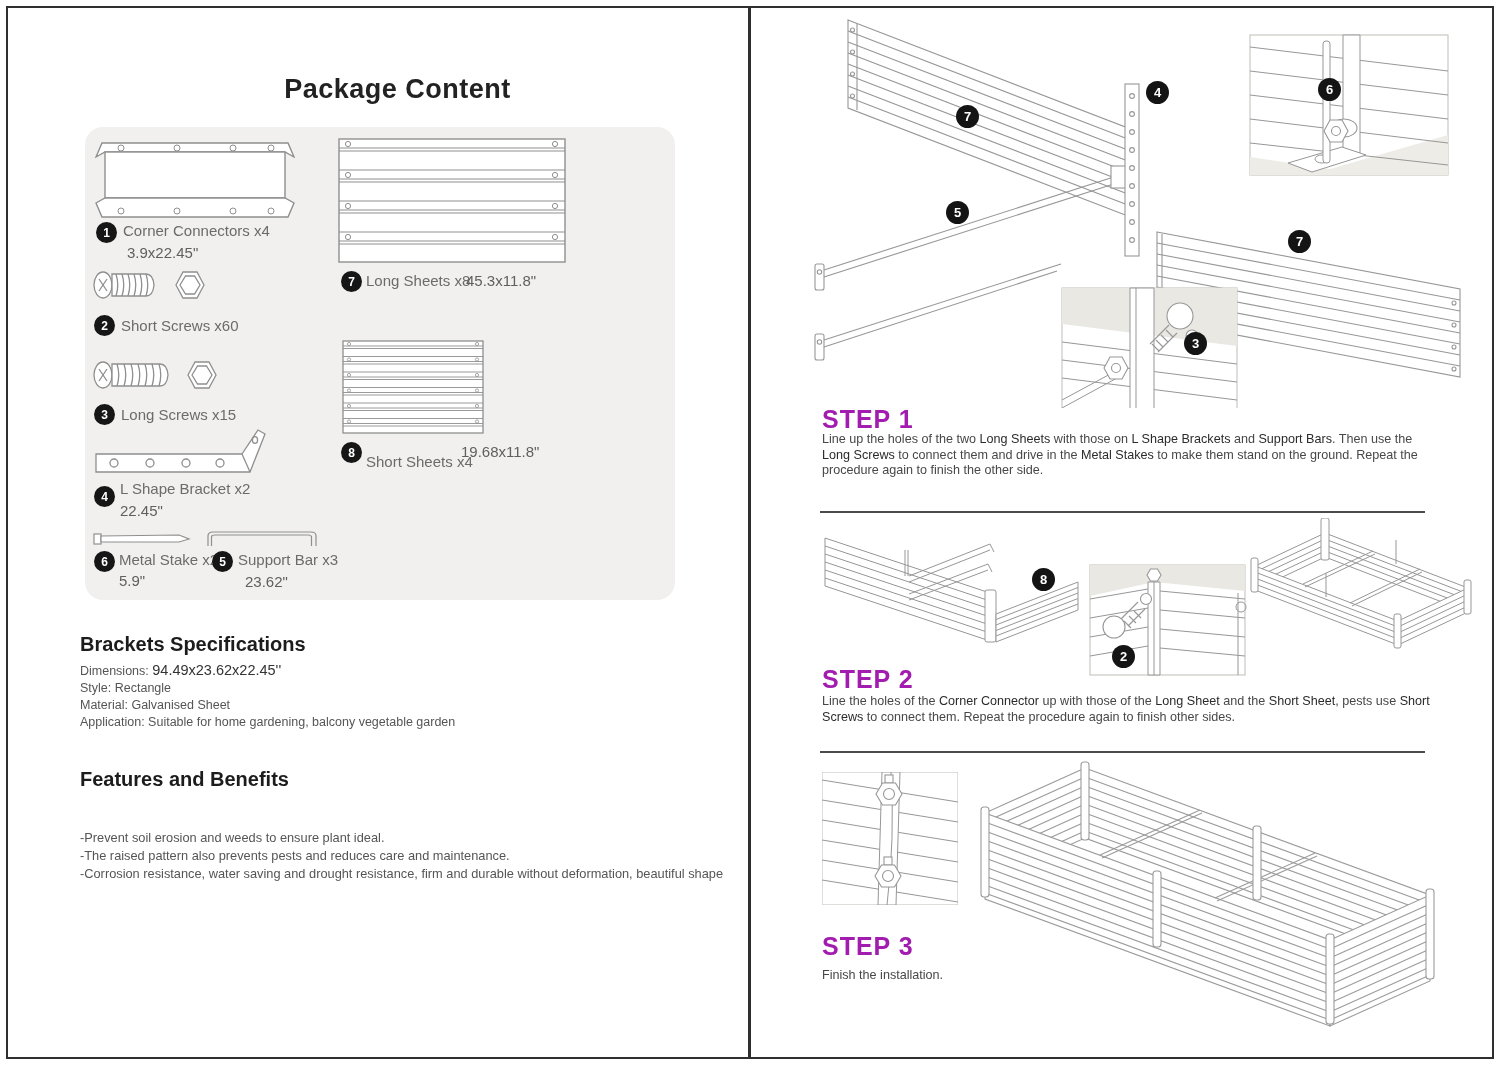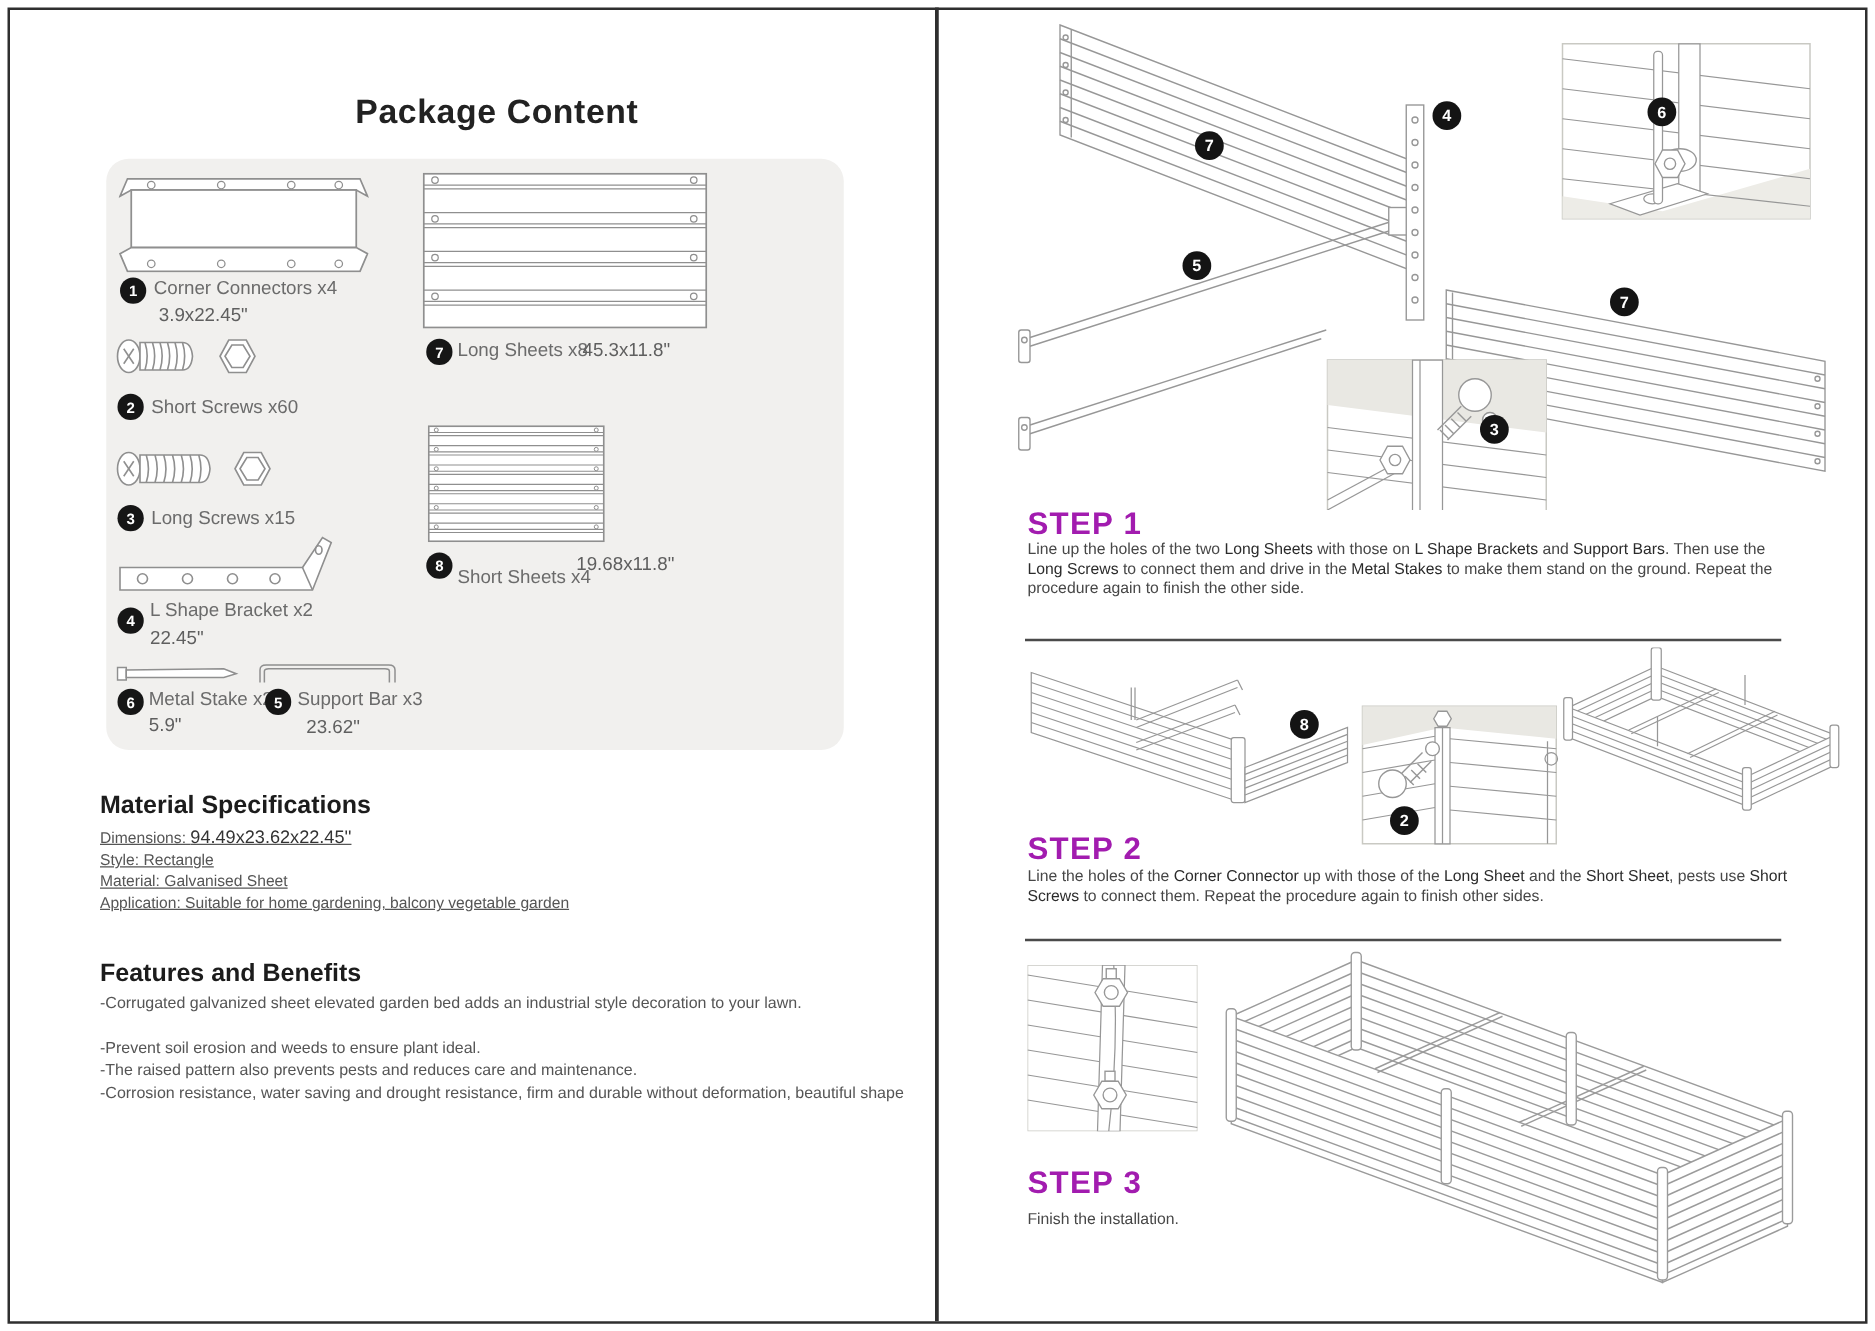--- a/index.html
+++ b/index.html
@@ -10,21 +10,21 @@
   #divider{left:748px;top:6px;width:3px;height:1051px;background:#2f2f2f;}
   
   #pkg-title{left:90px;top:74px;width:615px;text-align:center;font-size:27px;font-weight:600;
              color:#222;letter-spacing:.5px;}
   #parts-panel{left:85px;top:127px;width:590px;height:473px;background:#f1f0ee;border-radius:18px;}
   .pnum{width:21px;height:21px;border-radius:50%;background:#161616;color:#fff;font-size:12px;
         font-weight:bold;display:flex;align-items:center;justify-content:center;}
   .plabel{font-size:15px;color:#6b6b6b;white-space:nowrap;}
   .pdim{font-size:15px;color:#5f5f5f;white-space:nowrap;}
   .h2{font-size:20px;font-weight:700;color:#1c1c1c;}
-  .specrow{font-size:12.5px;color:#555;white-space:nowrap;text-decoration:underline;}
+  .specrow{font-size:12.5px;color:#555;white-space:nowrap;}
   .specval{font-size:14.5px;color:#333;}
   .featrow{font-size:12.8px;color:#555;white-space:nowrap;}
   
   .stephead{font-size:25px;font-weight:600;color:#a21caf;letter-spacing:1px;}
   .stepbody{font-size:12.6px;line-height:15.6px;color:#474747;}
   .stepbody .b{font-weight:400;color:#2b2b2b;}
   .sep{height:2px;background:#4a4a4a;}
   .callout{width:23px;height:23px;border-radius:50%;background:#141414;color:#fff;font-size:13px;
            font-weight:bold;display:flex;align-items:center;justify-content:center;}
   svg{display:block;}
@@ -201,31 +201,30 @@
       <circle cx="7" cy="66" r="1.6"></circle>
         <circle cx="135" cy="66" r="1.6"></circle>
       <circle cx="7" cy="81.5" r="1.6"></circle>
         <circle cx="135" cy="81.5" r="1.6"></circle>
     </g>
   </svg>
   <div class="abs pnum" style="left:341px;top:442px">8</div>
   <div class="abs plabel" style="left:366px;top:453px">Short Sheets x4</div>
   <div class="abs pdim" style="left:461px;top:443px">19.68x11.8"</div>
 
-  <div class="abs h2" style="left:80px;top:633px">Material Specifications</div>
+  <div class="abs h2" style="left:80px;top:633px">Brackets Specifications</div>
   <div class="abs specrow" style="left:80px;top:662px">
     <span>Dimensions:</span>
     <span class="specval">94.49x23.62x22.45''</span>
   </div>
   <div class="abs specrow" style="left:80px;top:681px">Style: Rectangle</div>
   <div class="abs specrow" style="left:80px;top:698px">Material: Galvanised Sheet</div>
   <div class="abs specrow" style="left:80px;top:715px">Application: Suitable for home gardening, balcony vegetable garden</div>
 
   <div class="abs h2" style="left:80px;top:768px">Features and Benefits</div>
-  <div class="abs featrow" style="left:80px;top:794px">-Corrugated galvanized sheet elevated garden bed adds an industrial style decoration to your lawn.</div>
   <div class="abs featrow" style="left:80px;top:830px">-Prevent soil erosion and weeds to ensure plant ideal.</div>
   <div class="abs featrow" style="left:80px;top:848px">-The raised pattern also prevents pests and reduces care and maintenance.</div>
   <div class="abs featrow" style="left:80px;top:866px">-Corrosion resistance, water saving and drought resistance, firm and durable without deformation, beautiful shape</div>
 
   <svg class="abs" style="left:805px;top:8px" width="670" height="400" viewBox="0 0 670 400">
     <g stroke="#979797" stroke-width="1.1" fill="#fff">
 
       <polygon points="43,12 328,122 328,210 43,100"></polygon>
       <line x1="43" y1="23" x2="328" y2="133"></line>
         <line x1="43" y1="34" x2="328" y2="144"></line>

